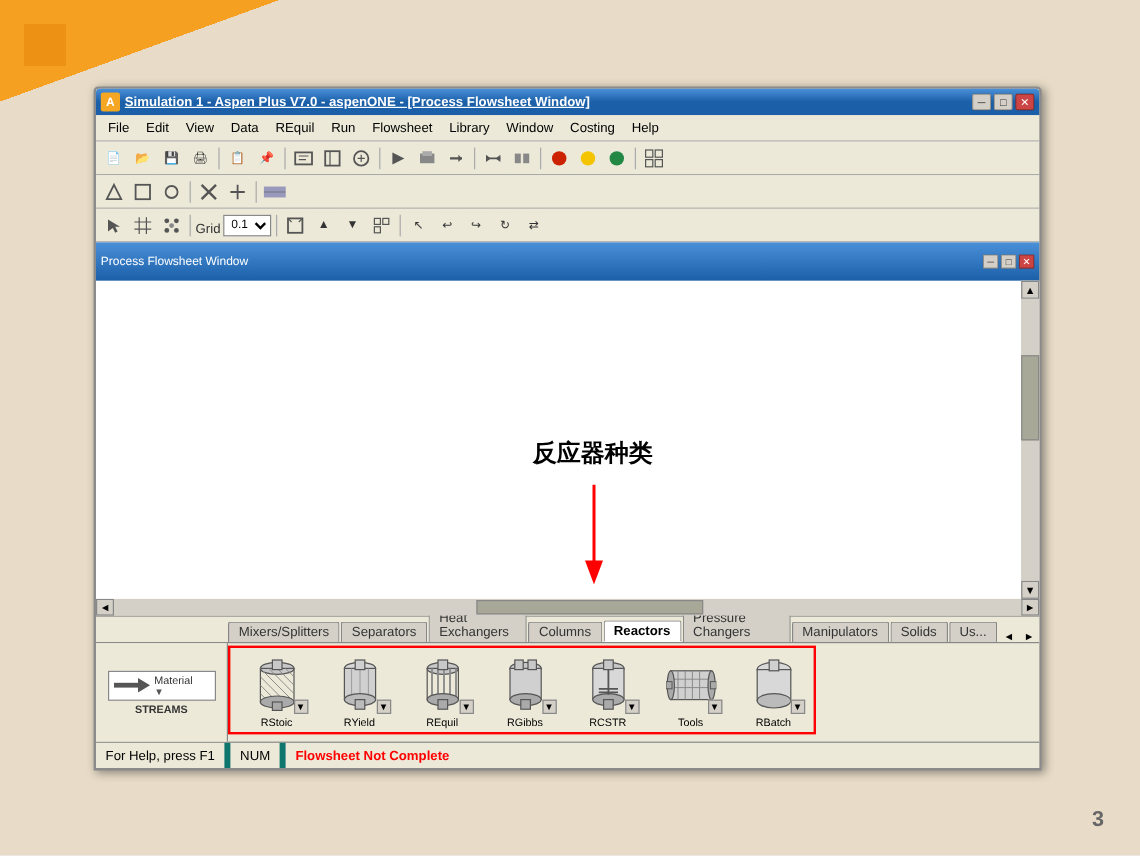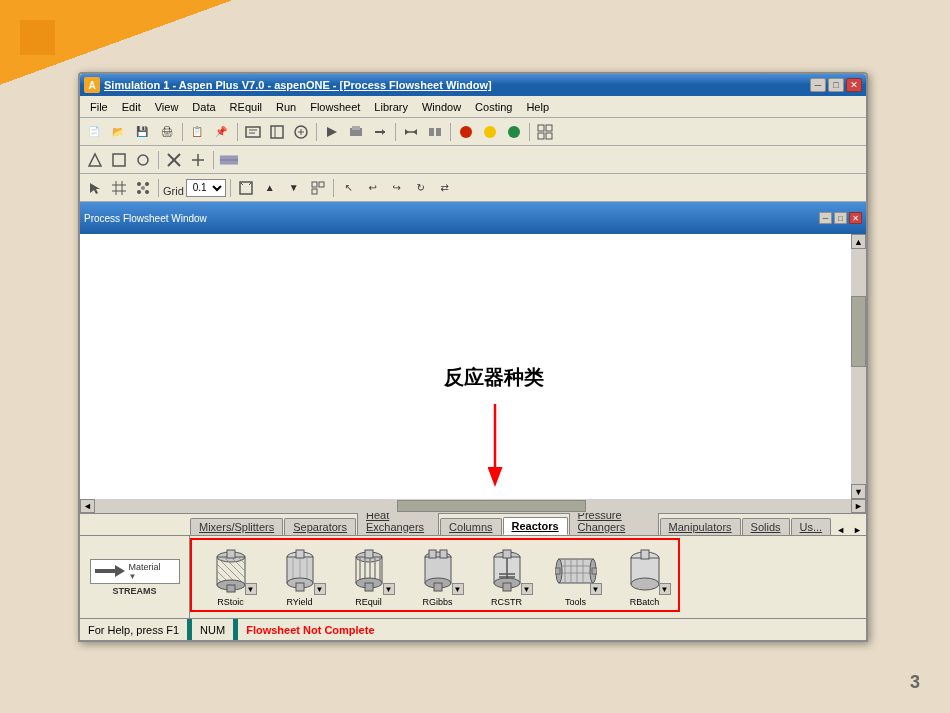--- a/index.html
+++ b/index.html
@@ -210,21 +210,20 @@
     .tab-item {
       padding: 2px 8px;
       font-size: 11px;
       border: 1px solid #888;
       border-bottom: none;
       background: #d4d0c8;
       margin-right: 1px;
       cursor: pointer;
       color: #333;
       border-radius: 2px 2px 0 0;
-      text-decoration: underline;
     }
 
     .tab-item.active {
       background: white;
       font-weight: bold;
       color: #000;
       border-bottom: 1px solid white;
     }
 
     

